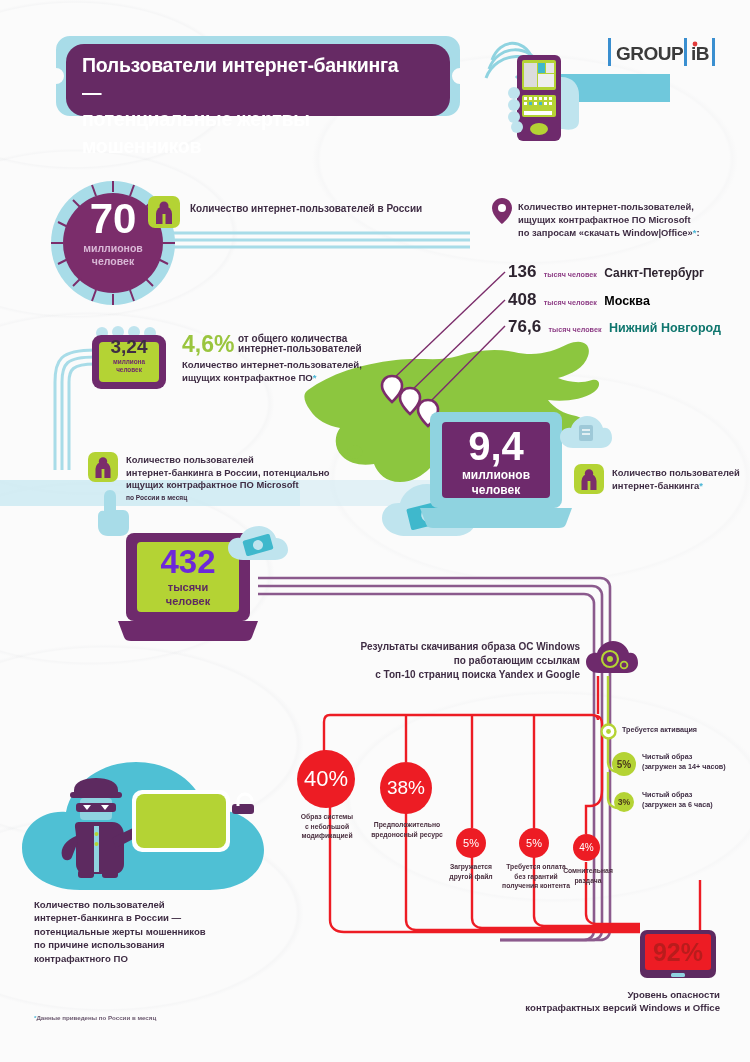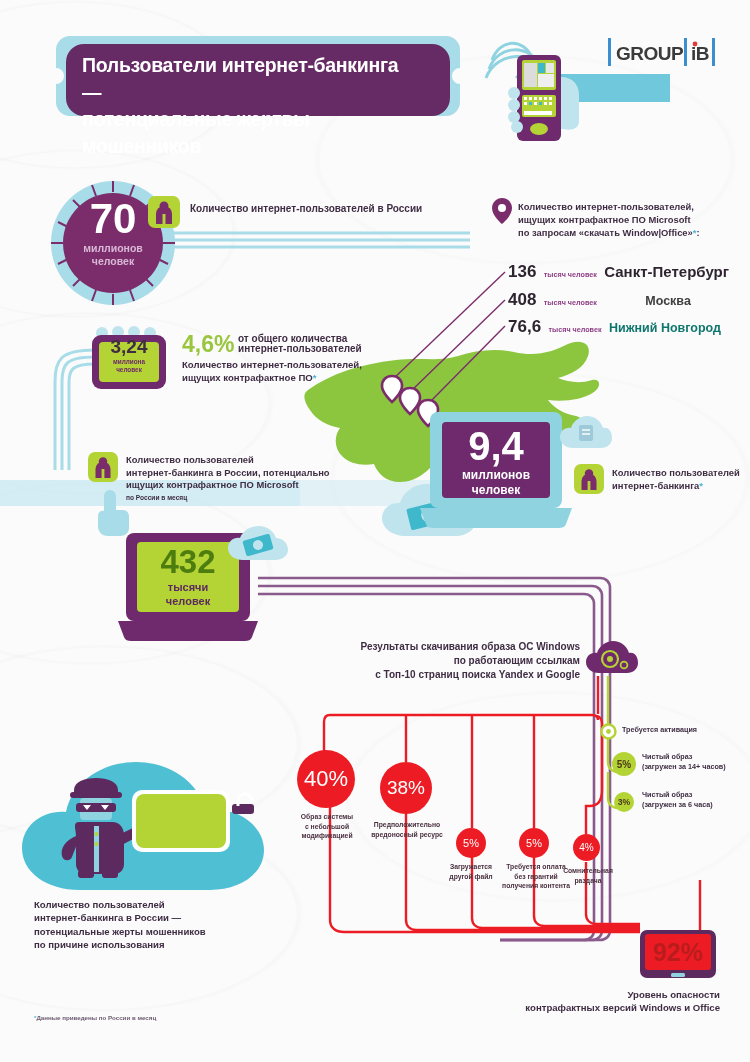--- a/index.html
+++ b/index.html
@@ -225,26 +225,26 @@
   <div>Количество интернет-пользователей,</div>
   <div>ищущих контрафактное ПО Microsoft</div>
   <div>
     <span>по запросам «скачать Window|Office»</span><span class="star">*</span><span>:</span>
   </div>
 </div>
 
 <div class="txt" style="left:508px;top:261px;width:240px;">
   <span class="bold" style="font-size:17px;color:#2e2430;">136</span>
   <span class="bold" style="font-size:7.2px;color:#8e3e86;margin:0 3px;">тысяч человек</span>
-  <span class="bold" style="font-size:15px;color:#2e2430;">Санкт-Петербург</span>
+  <span class="bold" style="font-size:12px;color:#2e2430;">Санкт-Петербург</span>
 </div>
 <div class="txt" style="left:508px;top:289px;width:240px;">
   <span class="bold" style="font-size:17px;color:#2e2430;">408</span>
   <span class="bold" style="font-size:7.2px;color:#8e3e86;margin:0 3px;">тысяч человек</span>
-  <span class="bold" style="font-size:12.5px;color:#404040;margin-left:41px;">Москва</span>
+  <span class="bold" style="font-size:12.5px;color:#000000;">Москва</span>
 </div>
 <div class="txt" style="left:508px;top:316px;width:240px;">
   <span class="bold" style="font-size:17px;color:#2e2430;">76,6</span>
   <span class="bold" style="font-size:7.2px;color:#8e3e86;margin:0 3px;">тысяч человек</span>
   <span class="bold" style="font-size:12.5px;color:#0f766e;">Нижний Новгород</span>
 </div>
 
 <svg class="layer" style="left:80px;top:325px;z-index:5;" width="96" height="68">
   <g fill="#bfe4ee">
     <circle cx="22" cy="8" r="6"></circle>
@@ -334,21 +334,21 @@
     <span>интернет-банкинга</span><span class="star">*</span>
   </div>
 </div>
 
 <svg class="layer" style="left:118px;top:533px;z-index:5;" width="140" height="108">
   <rect x="8" y="0" width="124" height="88" rx="8" fill="#6e2a6c"></rect>
   <rect x="19" y="9" width="102" height="70" rx="4" fill="#b4d334"></rect>
   <path d="M0,88 L140,88 L134,104 C133,107 130,108 127,108 L13,108 C10,108 7,107 6,104 Z" fill="#6e2a6c"></path>
 </svg>
 <div class="txt" style="left:118px;top:543px;width:140px;text-align:center;">
-  <div class="bold" style="font-size:33px;line-height:37px;color:#4d7c0f;">432</div>
+  <div class="bold" style="font-size:33px;line-height:37px;color:#6d28d9;">432</div>
   <div class="bold" style="font-size:11px;line-height:14px;color:#5d2a60;">тысячи</div>
   <div class="bold" style="font-size:11px;line-height:14px;color:#5d2a60;">человек</div>
 </div>
 
 <svg class="layer" style="left:228px;top:525px;z-index:6;" width="60" height="38">
   <path fill="#bfe4ee" d="M15,35 C6,35 0,30 0,23 C0,16 6,12 12,13 C15,5 23,1 31,1
       C39,1 46,6 48,13 C55,13 60,18 60,25 C60,31 54,35 47,35 Z"></path>
   <g transform="rotate(-16 30 20)">
     <rect x="16" y="12" width="28" height="16" rx="2" fill="#3fb8cc"></rect>
     <circle cx="30" cy="20" r="5" fill="#bfe4ee"></circle>
@@ -510,20 +510,21 @@
 <svg class="layer" style="left:226px;top:790px;z-index:7;" width="34" height="42">
   <rect x="6" y="14" width="22" height="10" rx="3" fill="#5d2a60"></rect>
   <path d="M12,16 L12,11 a7,7 0 0 1 14,0" fill="none" stroke="#fff" stroke-width="3"></path>
 </svg>
 
 <div class="txt body-dark" style="left:34px;top:898px;width:250px;font-size:9.6px;line-height:13.4px;">
   <div>Количество пользователей</div>
   <div>интернет-банкинга в России —</div>
   <div>потенциальные жерты мошенников</div>
   <div>по причине использования</div>
+  <div>контрафактного ПО</div>
 </div>
 
 <svg class="layer" style="left:640px;top:930px;z-index:5;" width="76" height="58">
   <rect x="0" y="0" width="76" height="48" rx="7" fill="#5d2a60"></rect>
   <rect x="5" y="4" width="66" height="36" rx="3" fill="#ed1c24"></rect>
   <rect x="31" y="43" width="14" height="4" rx="1.5" fill="#8fd3e0"></rect>
 </svg>
 <div class="txt" style="left:640px;top:938px;width:76px;text-align:center;font-size:25px;line-height:28px;font-weight:bold;color:#b91c1c;">92%</div>
 <div class="txt body-dark" style="left:430px;top:988px;width:290px;text-align:right;font-size:9.6px;line-height:13.4px;">
   <div>Уровень опасности</div>

